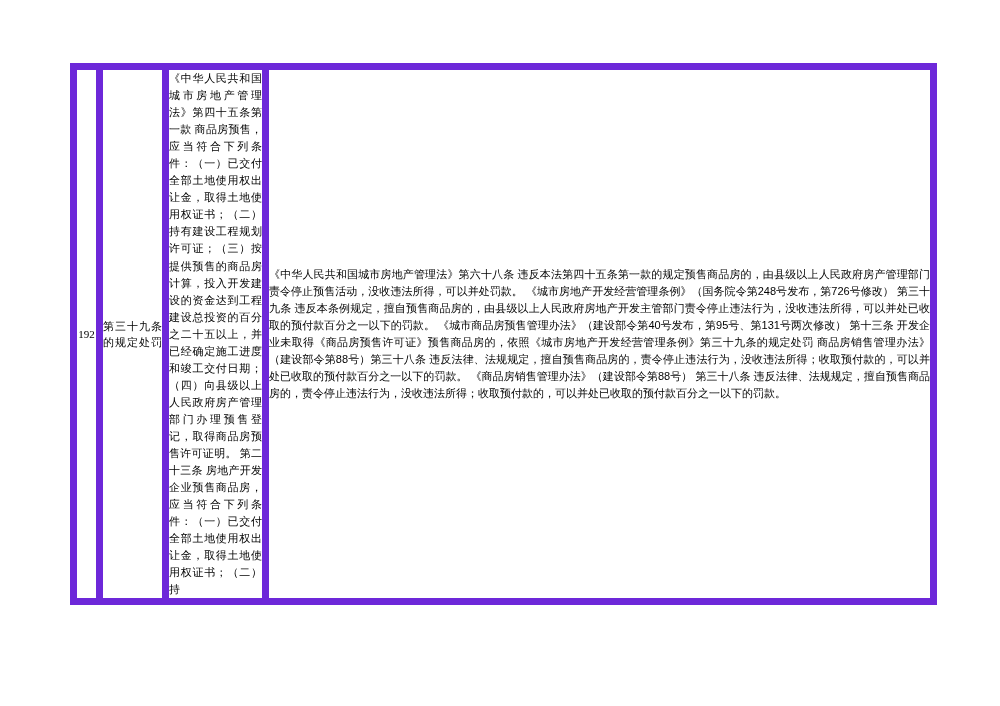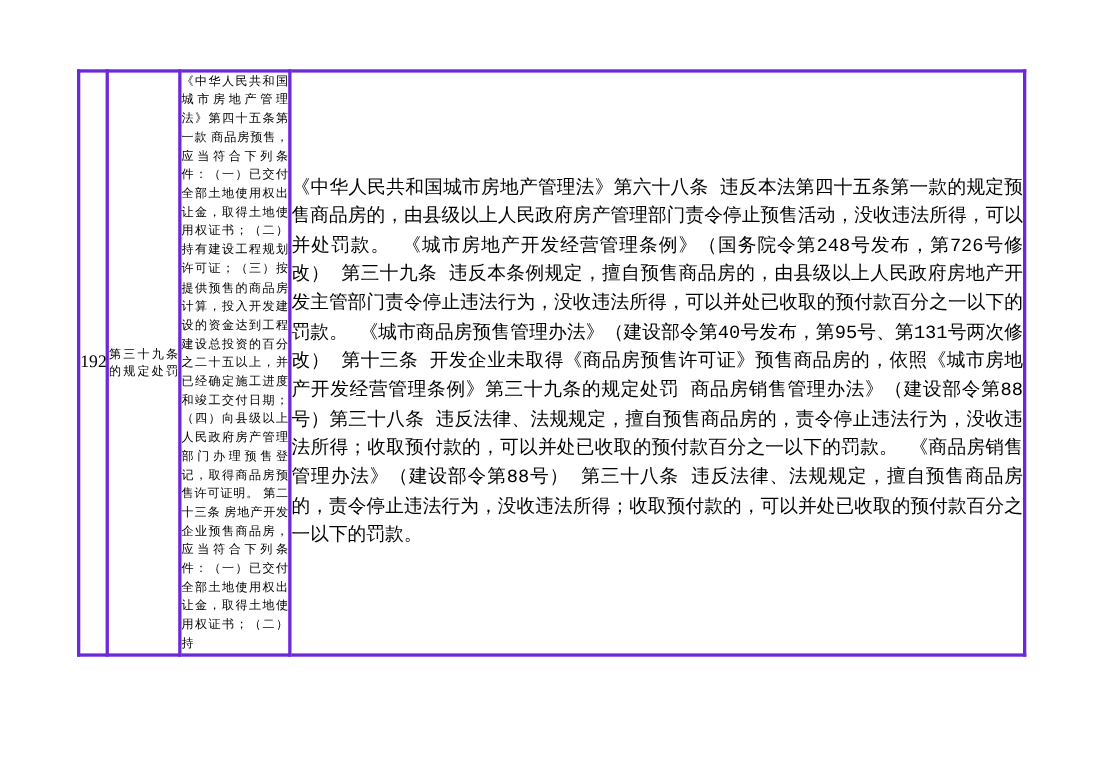--- a/index.html
+++ b/index.html
@@ -21,31 +21,32 @@
   }
   table.doc-table {
     position: absolute;
     left: 70px;
     top: 63px;
     width: 860px;
     border-collapse: collapse;
     table-layout: fixed;
   }
   table.doc-table td {
-    border: 3px solid #6d28d9;
+    border: 7px solid #6d28d9;
     vertical-align: middle;
     padding: 0;
   }
   .col-index { width: 26px; }
   .col-name  { width: 66px; }
   .col-basis { width: 100px; }
   .col-detail{ width: 668px; }
 
   .cell-index {
-    font-size: 16px;
+    text-align: center;
+    font-size: 11px;
     line-height: 1.4;
     font-family: "Liberation Serif", serif;
   }
   .cell-name {
     font-size: 11px;
     line-height: 1.5;
     text-align: justify;
     text-align-last: justify;
     padding: 2px 3px;
     font-family: "Liberation Serif", serif;
@@ -53,26 +54,26 @@
   .cell-basis {
     font-size: 11px;
     line-height: 1.55;
     text-align: justify;
     text-align-last: justify;
     padding: 2px 3px;
     vertical-align: top;
     font-family: "Liberation Serif", serif;
   }
   .cell-detail {
-    font-size: 17px;
+    font-size: 11px;
     line-height: 1.55;
     text-align: justify;
     padding: 2px 4px;
     vertical-align: middle;
-    font-family: Liberation Mono, monospace;
+    font-family: Liberation Sans, sans-serif;
   }
 </style>
 </head>
 <body>
 
 <div id="page">
   <table class="doc-table">
     <colgroup>
       <col class="col-index">
       <col class="col-name">

